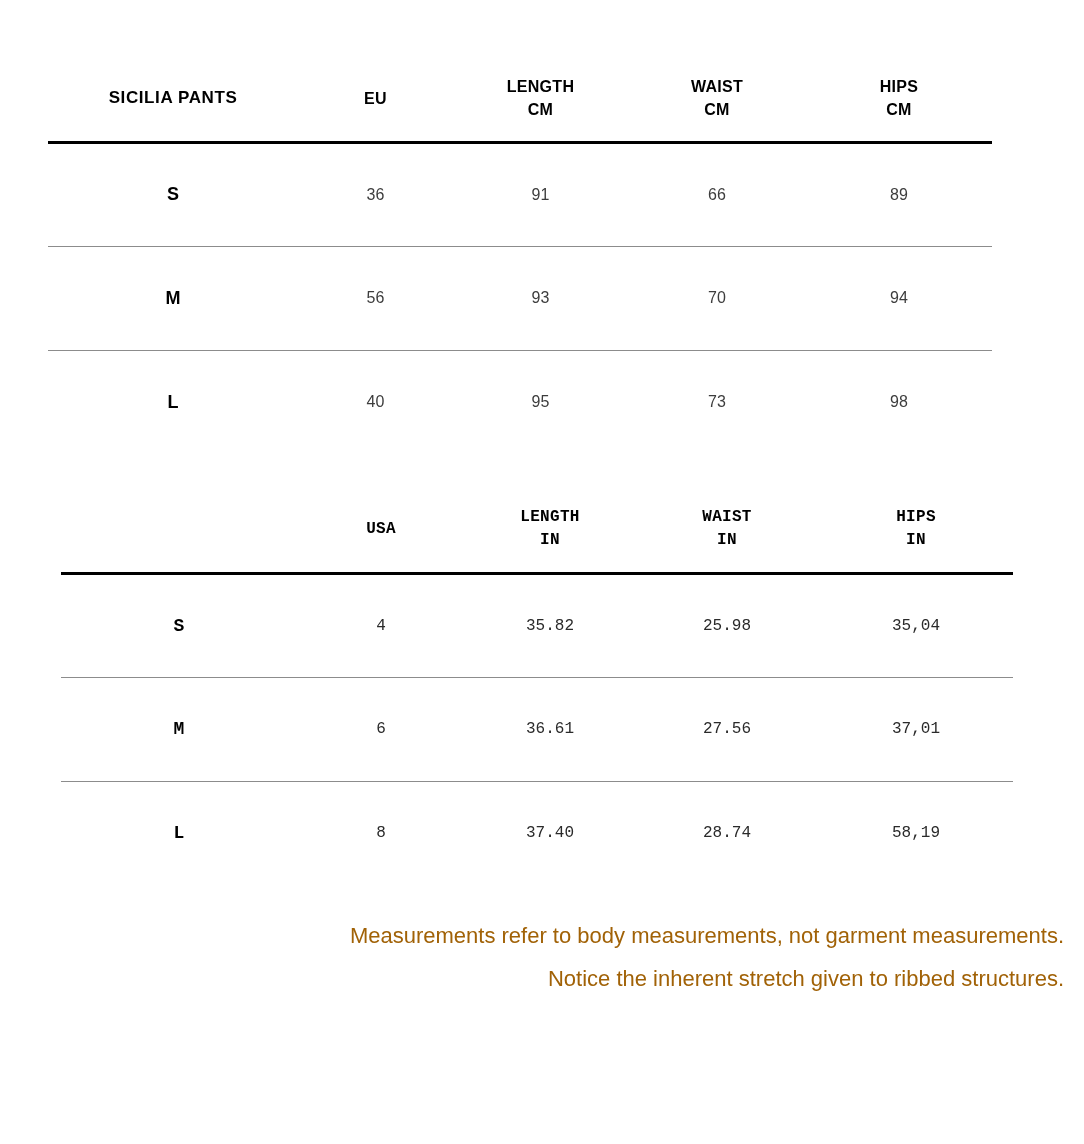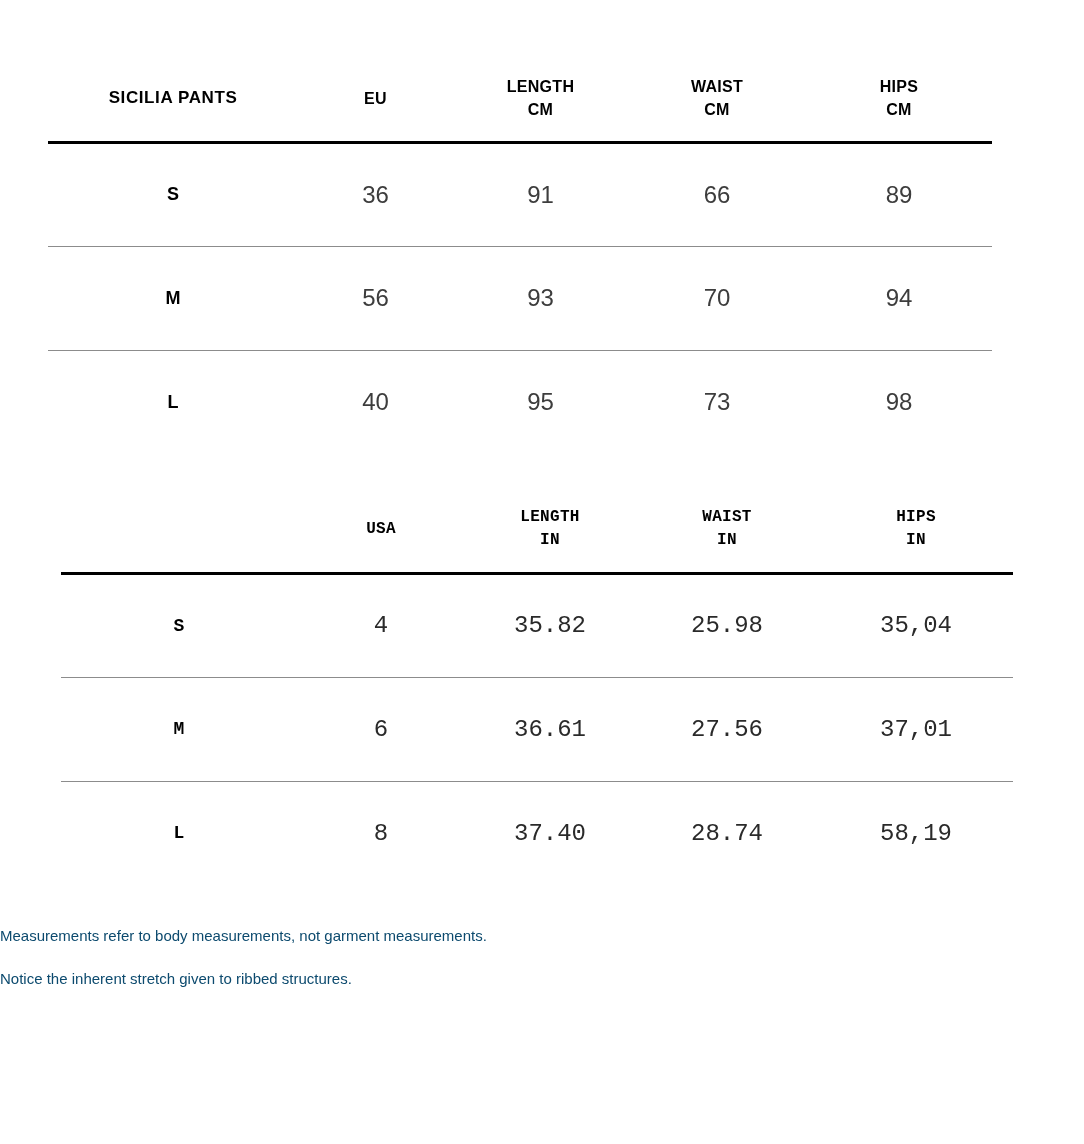--- a/index.html
+++ b/index.html
@@ -40,36 +40,36 @@
 
   tbody td { height: 104px; }
   tbody tr.sep td { border-bottom: 1px solid #8c8c8c; }
 
   td.size {
     font-weight: 700;
     font-size: 18px;
     color: #000;
   }
   td.val {
-    font-size: 24px;
+    font-size: 16px;
     font-weight: 400;
     font-stretch: condensed;
     color: #3d3d3d;
   }
   #tbl-in td.val { color: #2a2a2a; }
 
   .notes {
     position: absolute;
     left: 0;
     top: 925px;
     width: 1064px;
-    text-align: left;
-    font-size: 15px;
+    text-align: right;
+    font-size: 22px;
     line-height: 22px;
-    color: #0c4a6e;
+    color: #a16207;
   }
   .notes p { margin: 0; }
   .notes p + p { margin-top: 21px; }
   .notes span { display: block; }
 </style>
 </head>
 <body>
 
 <table class="size-table" id="tbl-cm">
   <colgroup>

